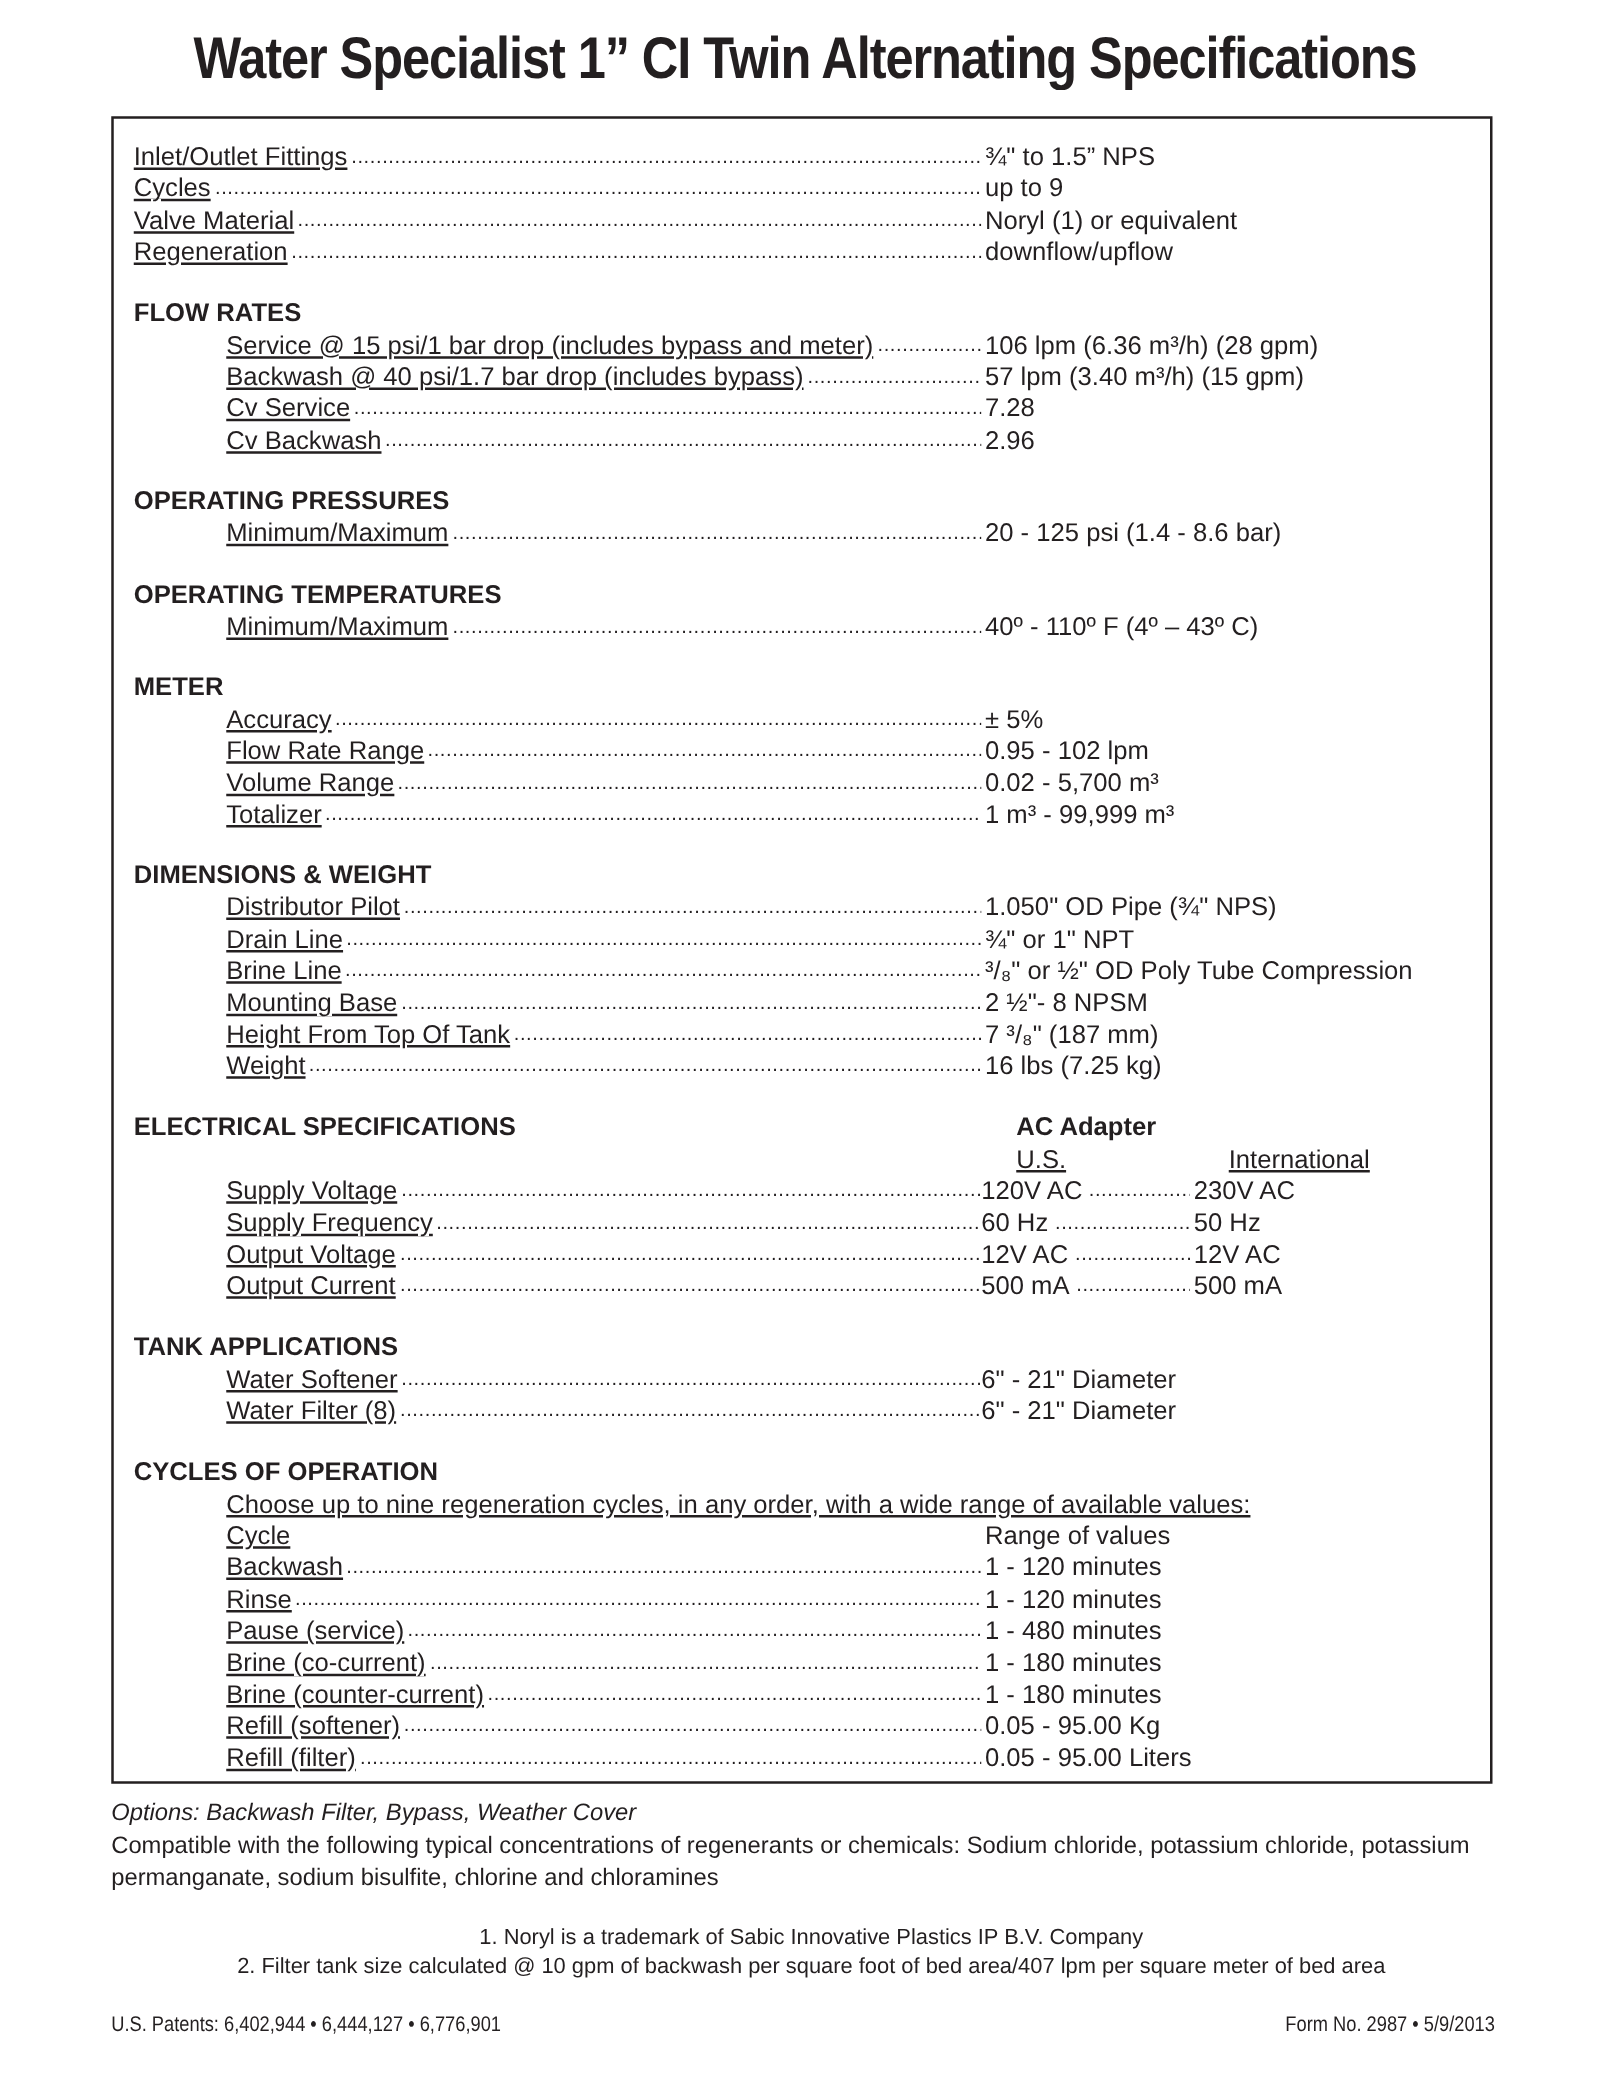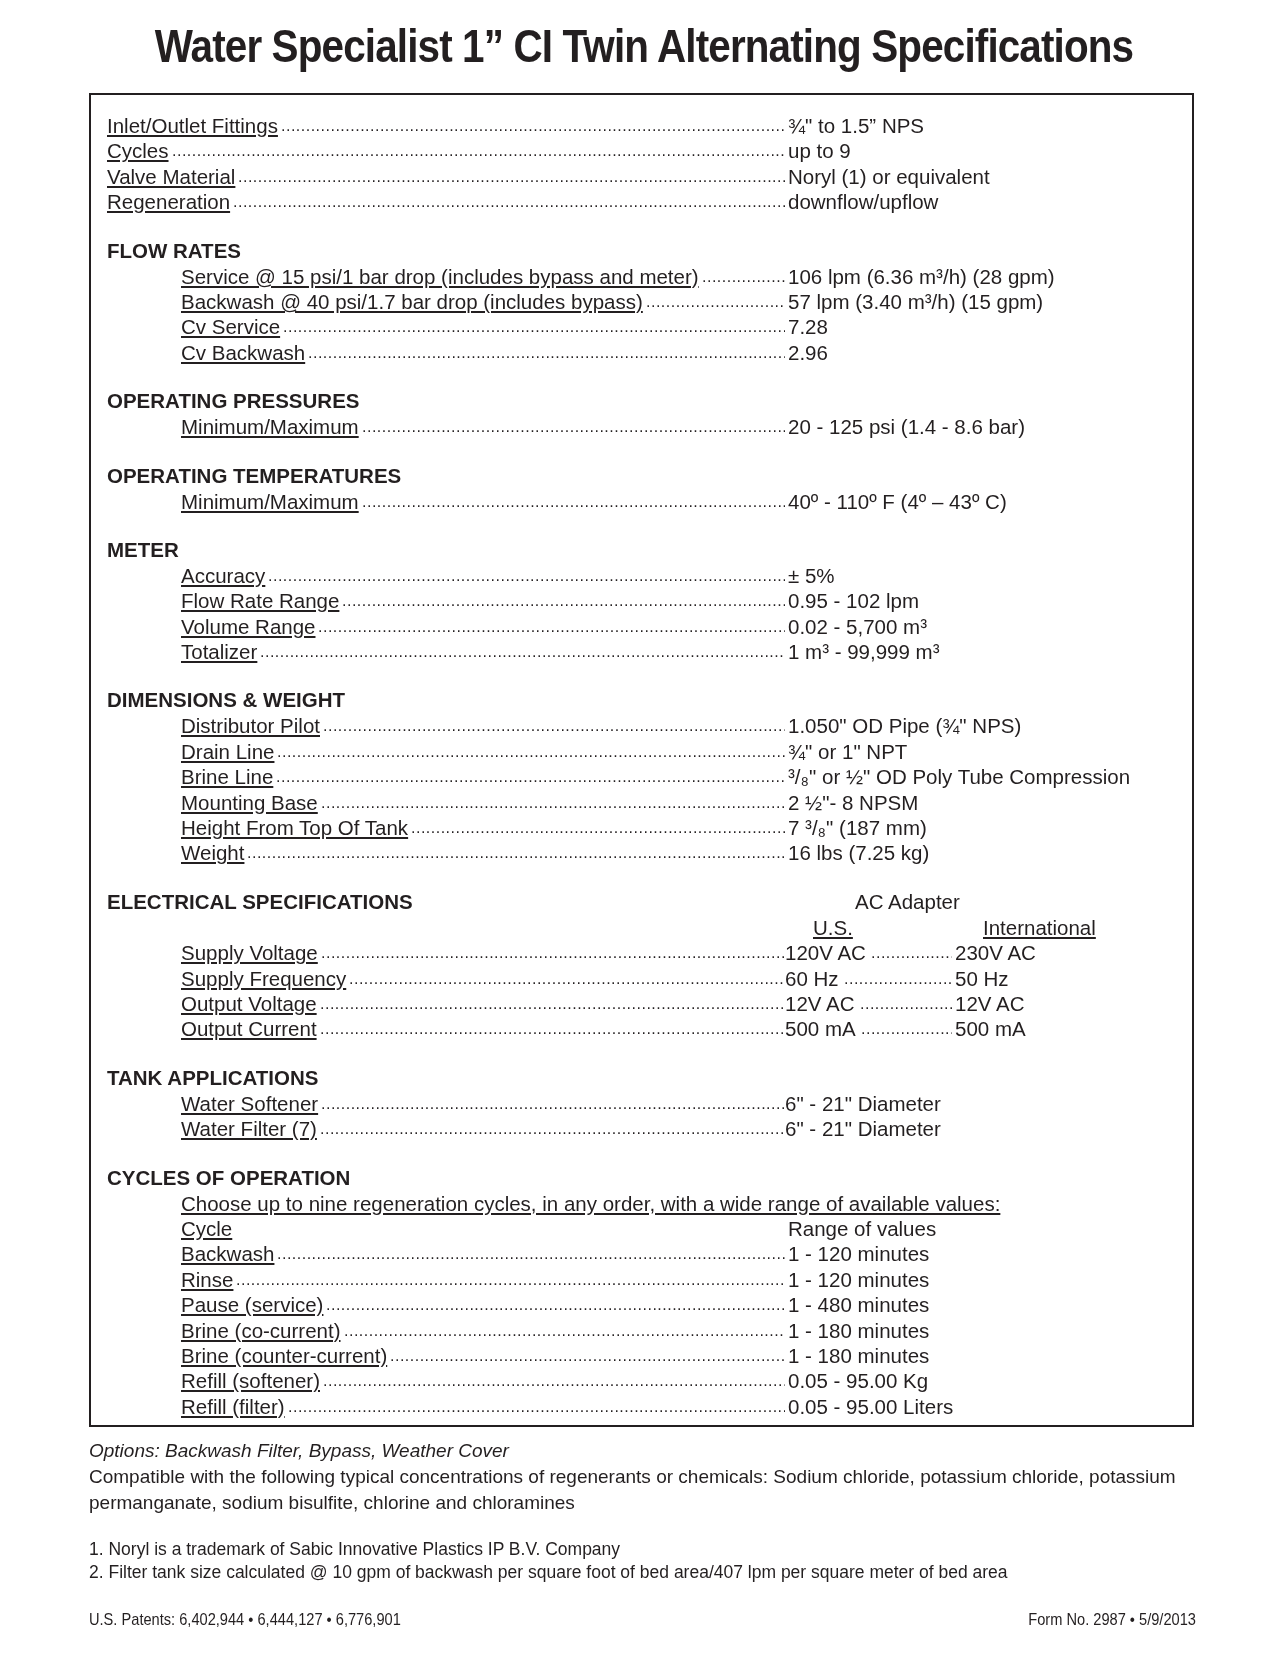--- a/index.html
+++ b/index.html
@@ -27,28 +27,28 @@
   .row .dots {
     position: absolute; top: 0; height: 25.4px; overflow: hidden;
     color: #231f20; letter-spacing: 0.5px; font-size: 16px;
   }
   .row .val { position: absolute; left: 681px; }
   .row .val2 { position: absolute; left: 848px; }
   .section-head {
     height: 26px; line-height: 26px; font-size: 20.5px; font-weight: bold;
     margin-top: 23px; position: relative;
   }
-  .section-head .aux { position: absolute; left: 748px; font-weight: normal; text-align: center; }
+  .section-head .aux { position: absolute; left: 706px; font-weight: bold; text-align: center; }
   .ul { text-decoration: underline; margin-left: 28px; }
   .below {
     position: absolute; left: 89px; width: 1120px; font-size: 19px; line-height: 26px;
   }
   .options { top: 1438px; font-style: italic; }
   .compat { top: 1464px; width: 1110px; }
-  .notes { top: 1538px; font-size: 17.5px; line-height: 22.5px; }
+  .notes { top: 1538px; font-size: 17.5px; line-height: 22.5px; text-align: center; }
   .footer-left {
     position: absolute; left: 89px; top: 1610px; font-size: 17px;
     transform: scaleX(0.86); transform-origin: left;
   }
   .footer-right {
     position: absolute; right: 92px; top: 1610px; font-size: 17px;
     transform: scaleX(0.86); transform-origin: right;
   }
 </style>
 </head>
@@ -223,21 +223,21 @@
   </div>
 
   <div>
     <div class="section-head">TANK APPLICATIONS</div>
     <div class="row indent elec">
         <span class="lbl">Water Softener</span>
         <span class="dots" style="left: 214px; width: 464px;">............................................................................................................................................................................................................................................................................................................</span>
         <span class="val" style="left: 678px;">6" - 21" Diameter</span>
       </div>
     <div class="row indent elec">
-        <span class="lbl">Water Filter (7)</span>
+        <span class="lbl">Water Filter (8)</span>
         <span class="dots" style="left: 213px; width: 465px;">............................................................................................................................................................................................................................................................................................................</span>
         <span class="val" style="left: 678px;">6" - 21" Diameter</span>
       </div>
   </div>
 
   <div>
     <div class="section-head">CYCLES OF OPERATION</div>
     <div class="row indent">
         <span class="lbl">Choose up to nine regeneration cycles, in any order, with a wide range of available values:</span>
       </div>

